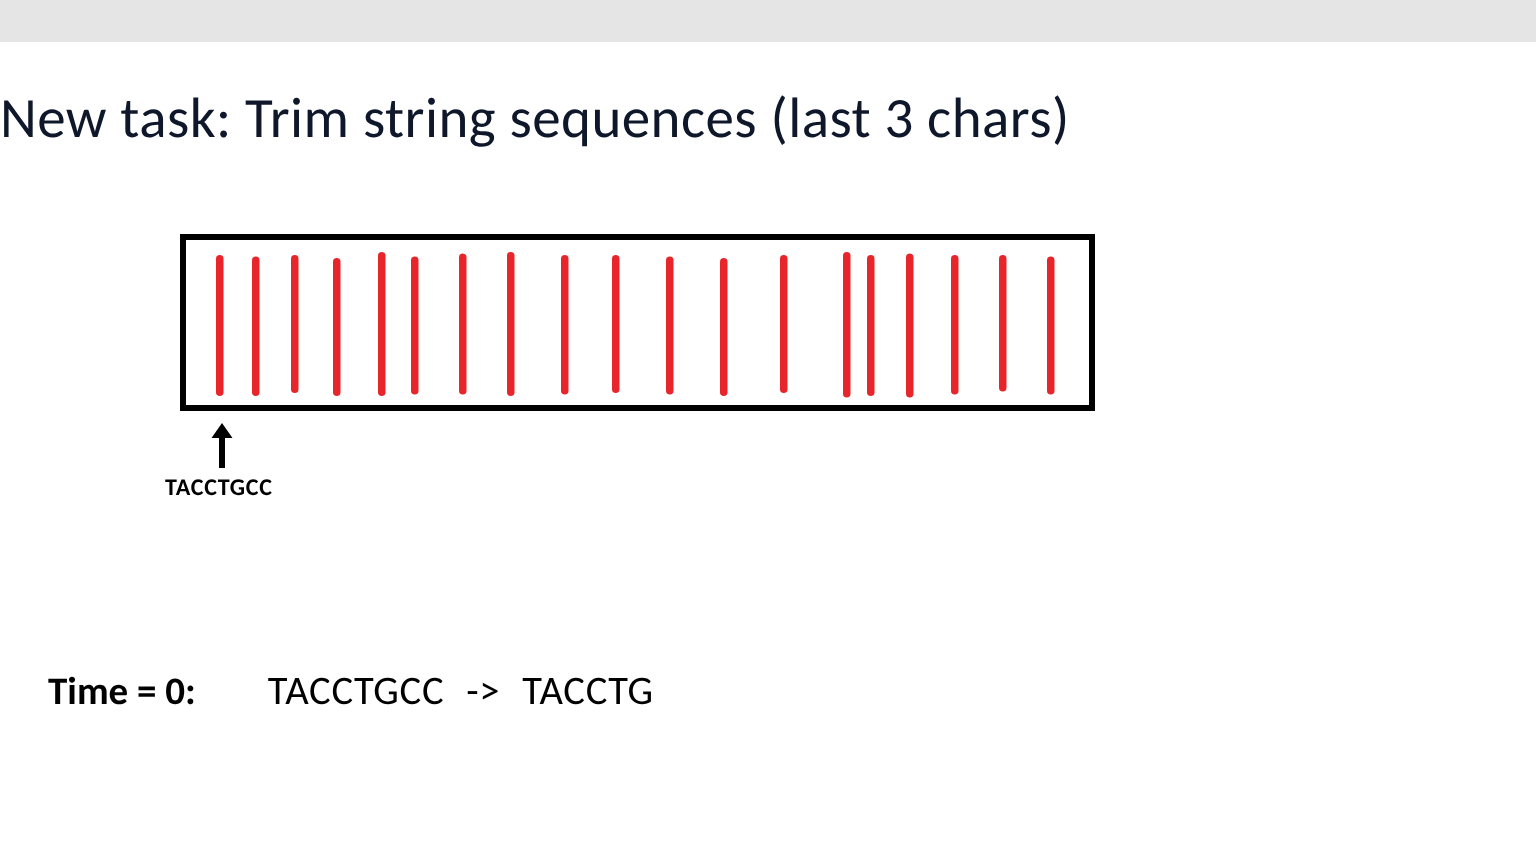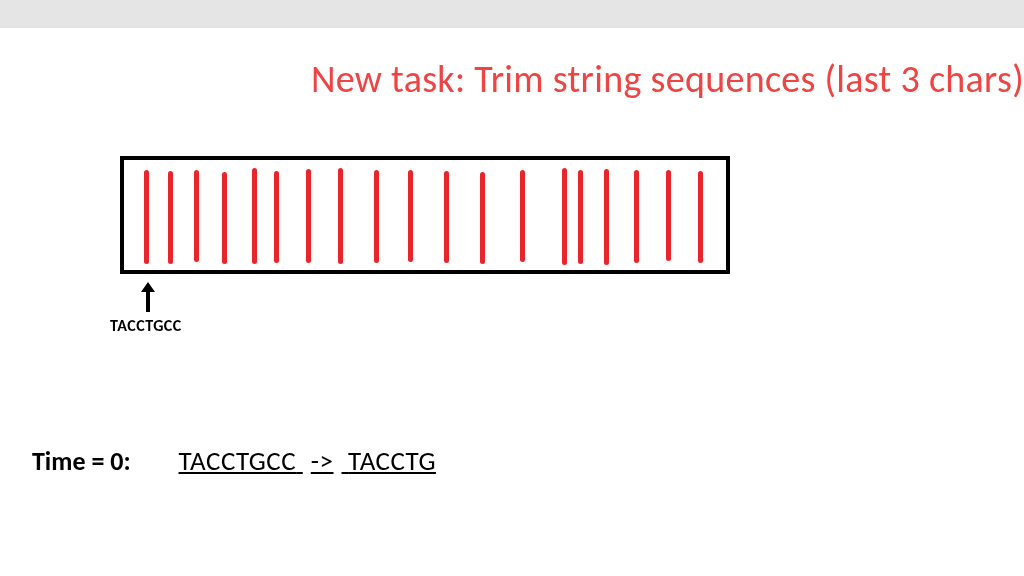--- a/index.html
+++ b/index.html
@@ -18,24 +18,24 @@
     }
     .content {
       position: relative;
       padding: 0;
     }
     .title {
       position: absolute;
       top: 28px;
       left: 0;
       width: 1024px;
-      text-align: right;
+      text-align: left;
       font-size: 38px;
       font-weight: 400;
-      color: #ef4444;
+      color: #0f172a;
       letter-spacing: 0.3px;
     }
     .array-box {
       position: absolute;
       top: 128px;
       left: 120px;
       width: 610px;
       height: 118px;
       border: 4px solid #000;
       background: #fff;
@@ -85,21 +85,20 @@
     .time-label {
       font-size: 26px;
       font-weight: 700;
       color: #000;
     }
     .example-transform {
       font-size: 27px;
       font-weight: 400;
       color: #000;
       letter-spacing: 0.5px;
-      text-decoration: underline;
     }
     .example-transform .arrow-text {
       margin: 0 8px;
     }
   </style>
 </head>
 <body>
 
 <div class="top-bar"></div>
 

